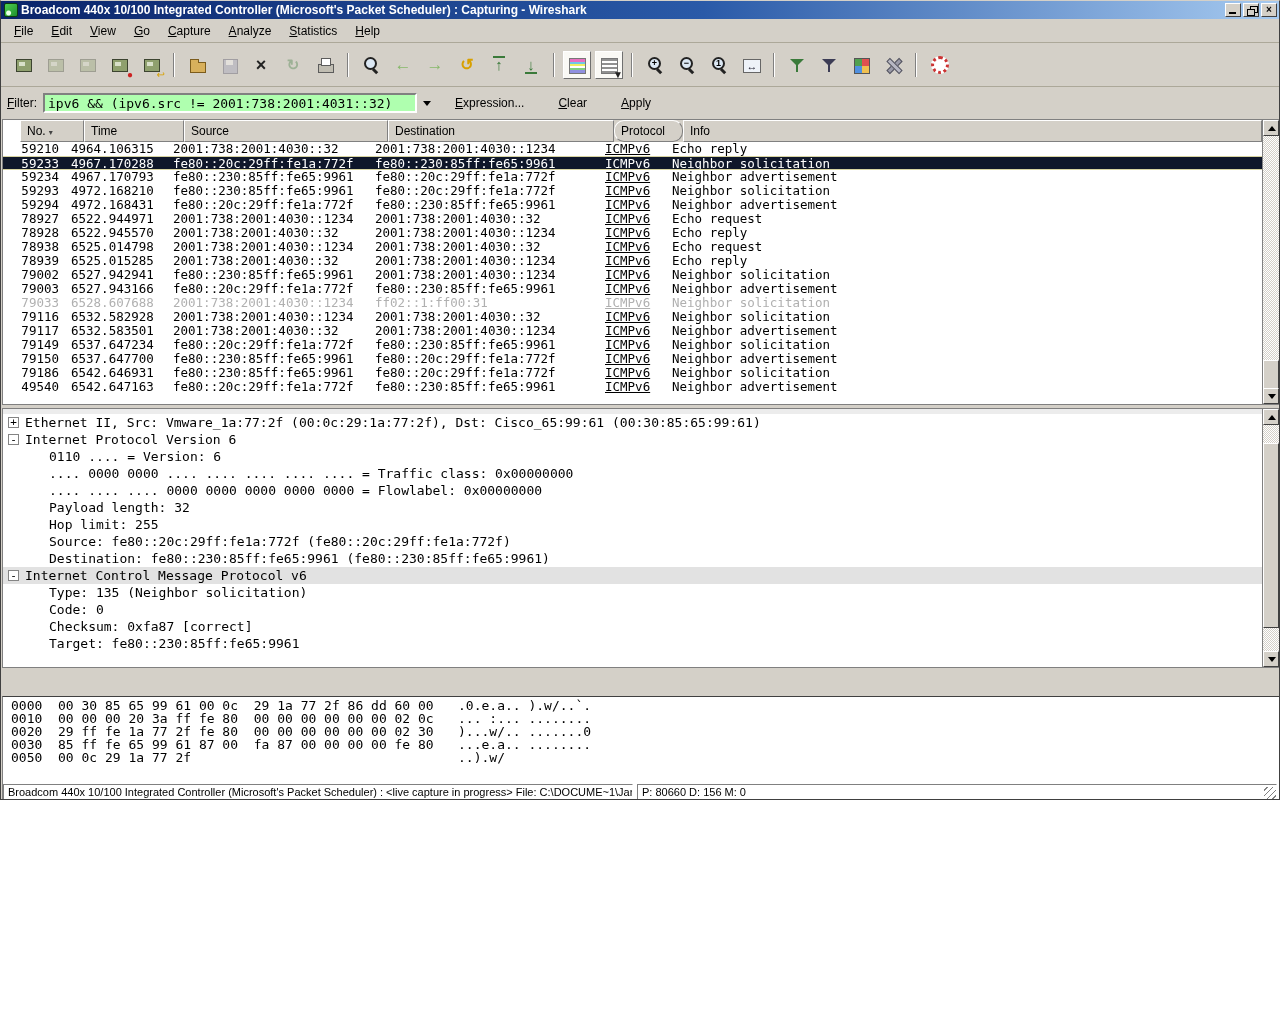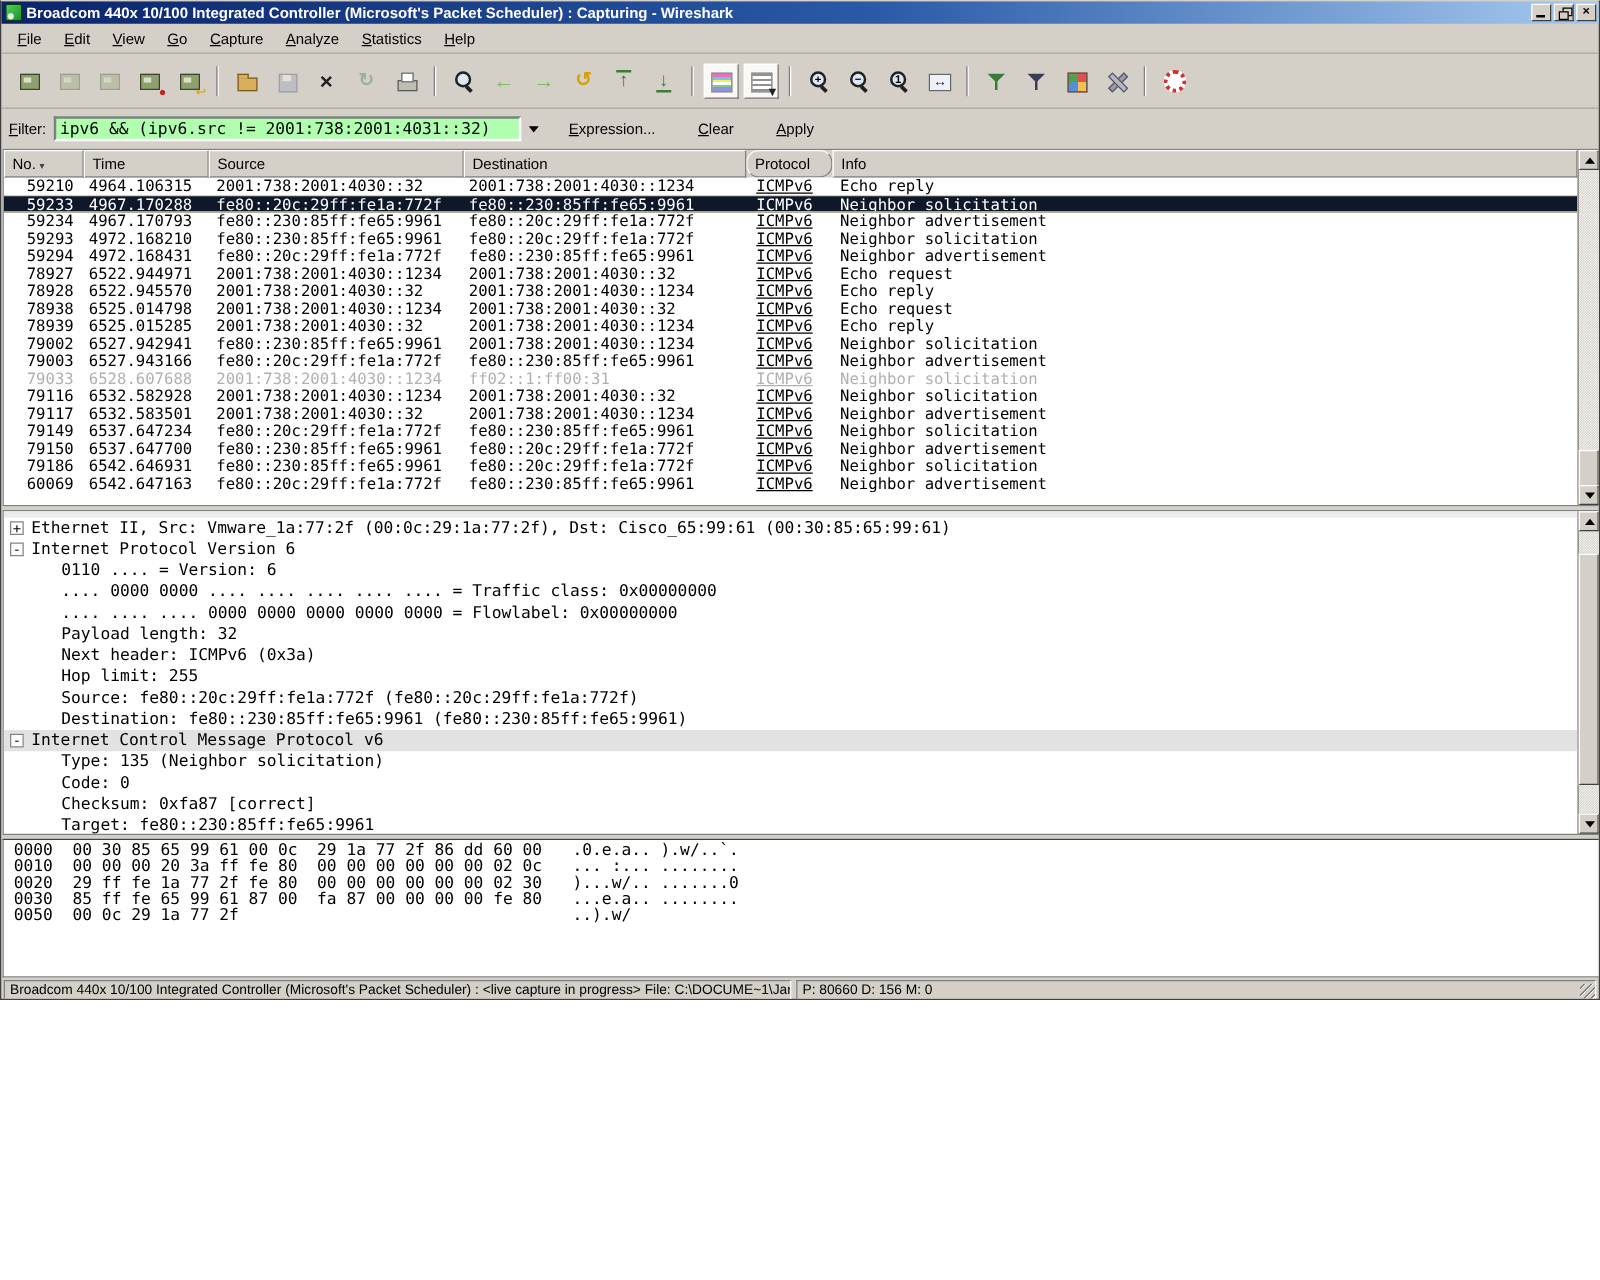--- a/index.html
+++ b/index.html
@@ -74,21 +74,21 @@
   .filter-input { width:374px; height:20px; background:#afffaf; border:2px solid; border-color:#808080 #fff #fff #808080;
     font-family:"DejaVu Sans Mono",monospace; font-size:13px; padding:0 3px; color:#000; }
   .filter-drop { width:16px; height:16px; margin-left:2px; border:none; background:transparent; position:relative; }
   .filter-drop::before { content:""; position:absolute; left:4px; top:6px; border-left:4px solid transparent; border-right:4px solid transparent; border-top:5px solid #000; }
   .filter-btn { margin-left:26px; padding:2px 4px; } .filter-btn::first-letter { text-decoration:underline; }
   .filter-btn.first { margin-left:16px; }
 
   
   .packet-list { position:absolute; left:1px; top:118px; width:1278px; height:286px; background:#fff; border:1px solid #808080; }
   .pl-inner { position:absolute; left:0; top:0; right:17px; bottom:0; overflow:hidden; }
-  .pl-header { display:flex; height:22px; background:#d4d0c8; font-size:12px; }
+  .pl-header { display:flex; height:22px; background:#d4d0c8; font-size:12px;margin-left:17px; }
   .pl-hcell { border:1px solid; border-color:#fff #808080 #808080 #fff; padding:3px 0 0 6px; white-space:nowrap; overflow:hidden; }
   .sort-mark { font-size:8px; color:#444; margin-left:3px; }
   .col-no{width:64px;} .col-time{width:100px;} .col-src{width:204px;} .col-dst{width:226px;} .col-proto{width:69px;border-radius:10px;} .col-info{flex:1;}
   .pl-row { display:flex; height:14px; line-height:14px; font-family:"DejaVu Sans Mono",monospace; font-size:12.5px; white-space:nowrap; color:#000; }
   .pl-cell { overflow:hidden; white-space:nowrap; padding-left:6px; }
   .pl-cell.col-no { text-align:right; padding:0 8px 0 0; }
   .pl-cell.col-time { padding-left:4px; } .pl-cell.col-dst { padding-left:4px; } .pl-cell.col-proto { padding-left:8px;text-decoration:underline; }
   .pl-row.selected { background:#0f172a; color:#fff; border-top:1px solid #d7d3a0; border-bottom:1px solid #d7d3a0; }
   .pl-row.dimmed { color:#b0b0b0; }
 
@@ -106,21 +106,21 @@
   .details-pane { position:absolute; left:1px; top:407px; width:1278px; height:260px; background:#fff; border:1px solid #808080; }
   .dp-inner { position:absolute; left:0; top:0; right:17px; bottom:0; overflow:hidden; }
   .dp-partial { height:5px; background:#ececec; }
   .d-row { height:17px; line-height:17px; font-family:"DejaVu Sans Mono",monospace; font-size:13px; white-space:pre; padding-left:5px; display:flex; align-items:center; color:#000; }
   .d-row.hl { background:#e2e2e2; }
   .d-row.lvl1 { padding-left:46px; }
   .expander { width:11px; height:11px; border:1px solid #848484; background:#fff; font-size:11px; line-height:9px; text-align:center; margin-right:6px; flex:0 0 auto; font-family:"DejaVu Sans Mono",monospace; }
   .d-text { white-space:pre; }
 
   
-  .hex-pane { position:absolute; left:1px; top:670px; width:1278px; height:111px; background:#fff; border:1px solid #808080; border-top:1px solid #404040; padding:2px 0 0 8px; }
+  .hex-pane { position:absolute; left:1px; top:695px; width:1278px; height:111px; background:#fff; border:1px solid #808080; border-top:1px solid #404040; padding:2px 0 0 8px; }
   .hx-row { height:13px; line-height:13px; font-family:"DejaVu Sans Mono",monospace; font-size:13px; white-space:pre; display:flex; color:#000; }
   .hx-off { width:47px; } .hx-bytes { width:400px; } .hx-ascii { }
 
   
   .statusbar { position:absolute; left:0; top:782px; width:100%; height:18px; display:flex; font-size:11px; align-items:stretch; padding:1px 2px; }
   .sb-sec { border:1px solid; border-color:#808080 #fff #fff #808080; padding:1px 4px; white-space:nowrap; overflow:hidden; }
   .sb-left { width:630px; margin-right:4px; }
   .sb-right { flex:1; position:relative; }
   .sb-grip { position:absolute; right:0; bottom:0; width:12px; height:12px;
     background:repeating-linear-gradient(135deg,transparent 0 2px,#808080 2px 3px,#fff 3px 4px); }
@@ -402,21 +402,21 @@
           </div>
           <div class="pl-row">
             <span class="pl-cell col-no">79186</span>
             <span class="pl-cell col-time">6542.646931</span>
             <span class="pl-cell col-src">fe80::230:85ff:fe65:9961</span>
             <span class="pl-cell col-dst">fe80::20c:29ff:fe1a:772f</span>
             <span class="pl-cell col-proto">ICMPv6</span>
             <span class="pl-cell col-info">Neighbor solicitation</span>
           </div>
           <div class="pl-row">
-            <span class="pl-cell col-no">60069</span>
+            <span class="pl-cell col-no">49540</span>
             <span class="pl-cell col-time">6542.647163</span>
             <span class="pl-cell col-src">fe80::20c:29ff:fe1a:772f</span>
             <span class="pl-cell col-dst">fe80::230:85ff:fe65:9961</span>
             <span class="pl-cell col-proto">ICMPv6</span>
             <span class="pl-cell col-info">Neighbor advertisement</span>
           </div>
         </div>
     </div>
     <div class="vscroll">
       <span class="sbtn up"></span>
@@ -428,21 +428,20 @@
   <div class="details-pane">
     <div class="dp-inner">
       <div class="dp-partial"></div>
       <div id="dp-rows">
           <div class="d-row"><span class="expander">+</span><span class="d-text">Ethernet II, Src: Vmware_1a:77:2f (00:0c:29:1a:77:2f), Dst: Cisco_65:99:61 (00:30:85:65:99:61)</span></div>
           <div class="d-row"><span class="expander">-</span><span class="d-text">Internet Protocol Version 6</span></div>
           <div class="d-row lvl1"><span class="d-text">0110 .... = Version: 6</span></div>
           <div class="d-row lvl1"><span class="d-text">.... 0000 0000 .... .... .... .... .... = Traffic class: 0x00000000</span></div>
           <div class="d-row lvl1"><span class="d-text">.... .... .... 0000 0000 0000 0000 0000 = Flowlabel: 0x00000000</span></div>
           <div class="d-row lvl1"><span class="d-text">Payload length: 32</span></div>
-          <div class="d-row lvl1"><span class="d-text">Next header: ICMPv6 (0x3a)</span></div>
           <div class="d-row lvl1"><span class="d-text">Hop limit: 255</span></div>
           <div class="d-row lvl1"><span class="d-text">Source: fe80::20c:29ff:fe1a:772f (fe80::20c:29ff:fe1a:772f)</span></div>
           <div class="d-row lvl1"><span class="d-text">Destination: fe80::230:85ff:fe65:9961 (fe80::230:85ff:fe65:9961)</span></div>
           <div class="d-row hl"><span class="expander">-</span><span class="d-text">Internet Control Message Protocol v6</span></div>
           <div class="d-row lvl1"><span class="d-text">Type: 135 (Neighbor solicitation)</span></div>
           <div class="d-row lvl1"><span class="d-text">Code: 0</span></div>
           <div class="d-row lvl1"><span class="d-text">Checksum: 0xfa87 [correct]</span></div>
           <div class="d-row lvl1"><span class="d-text">Target: fe80::230:85ff:fe65:9961</span></div>
         </div>
     </div>

